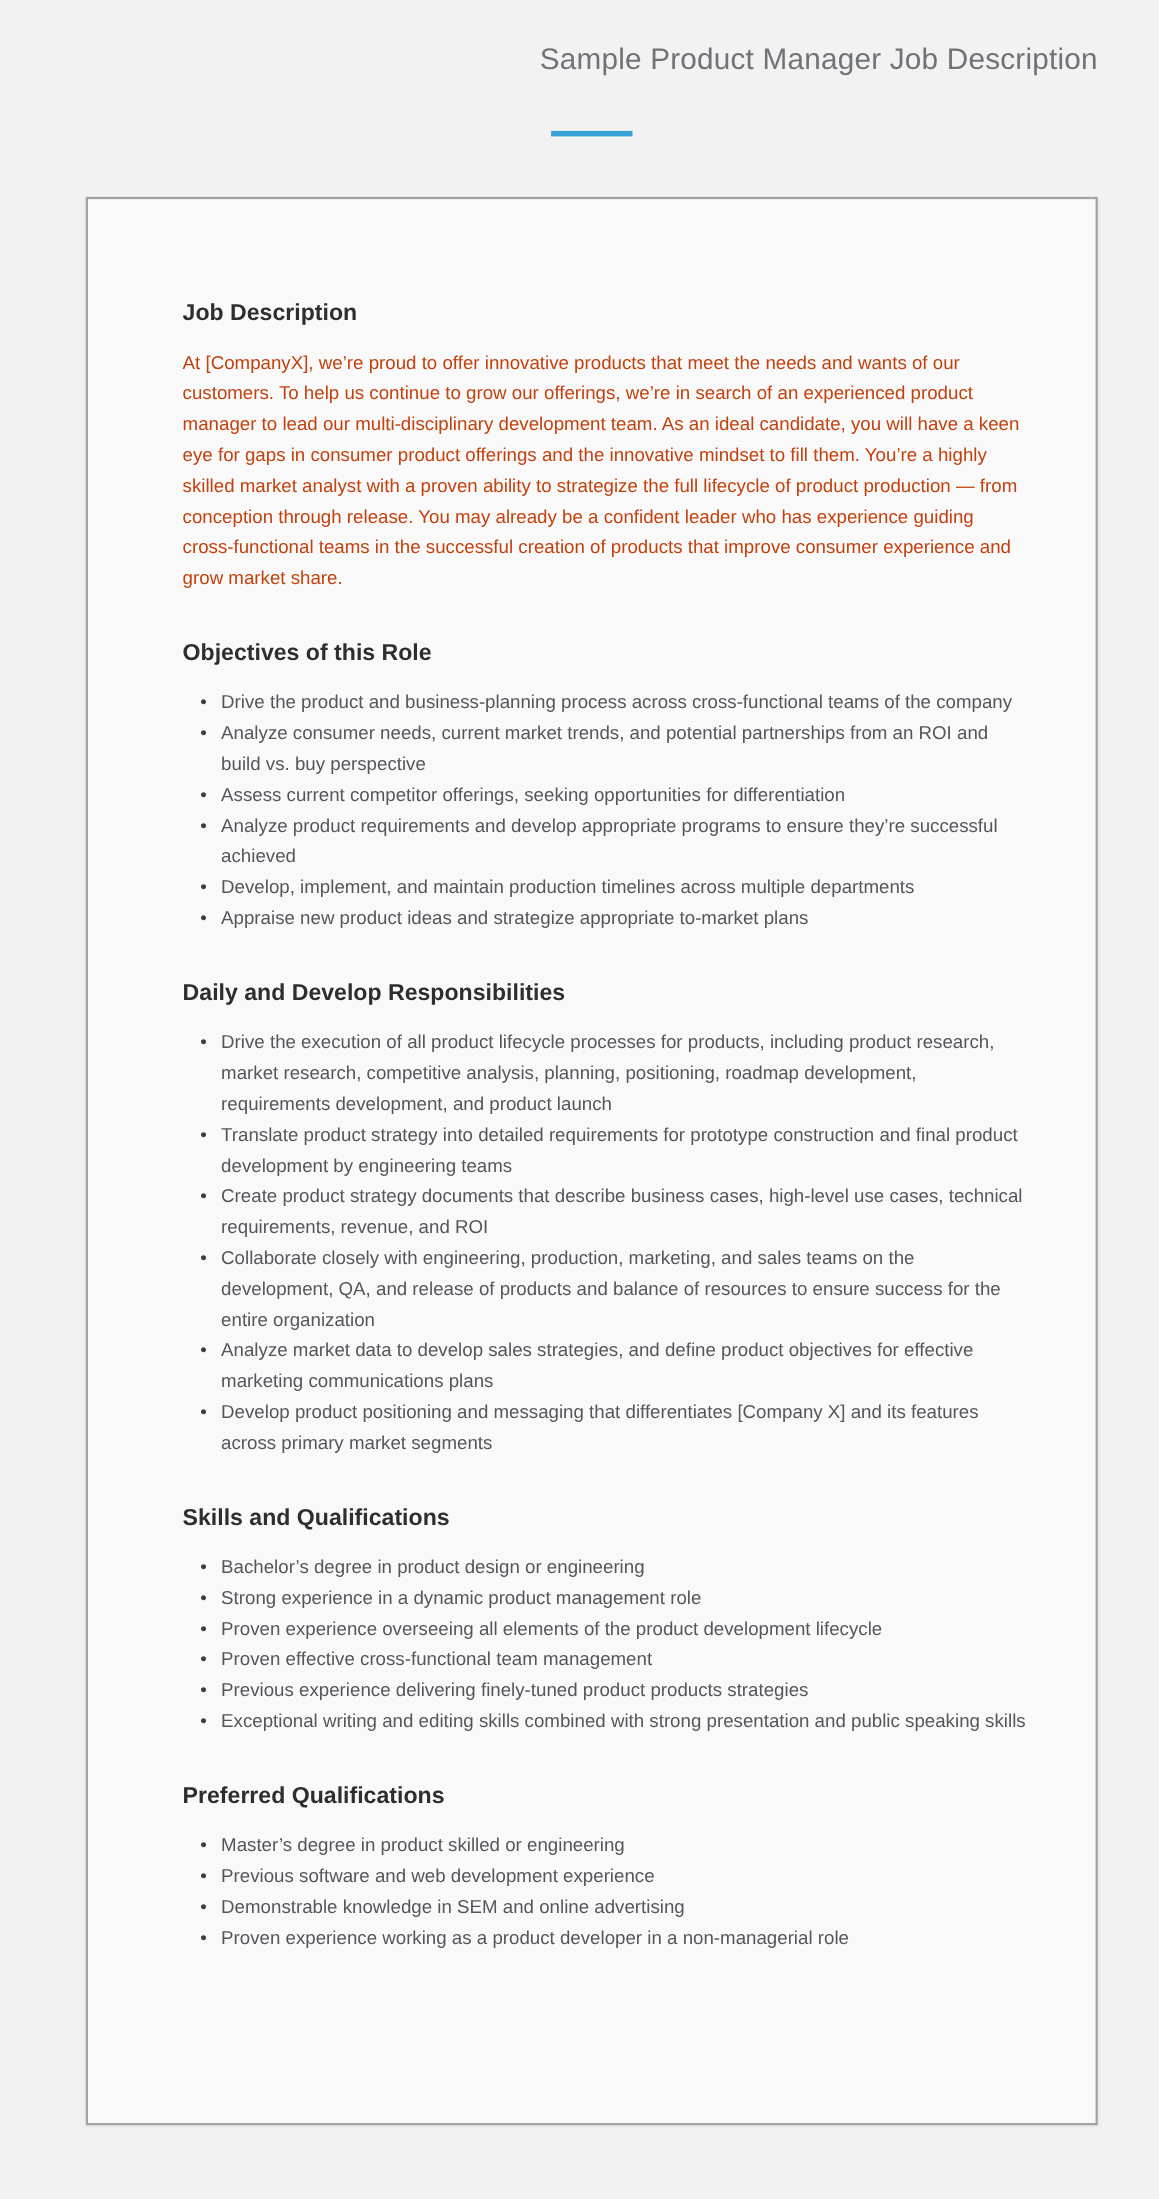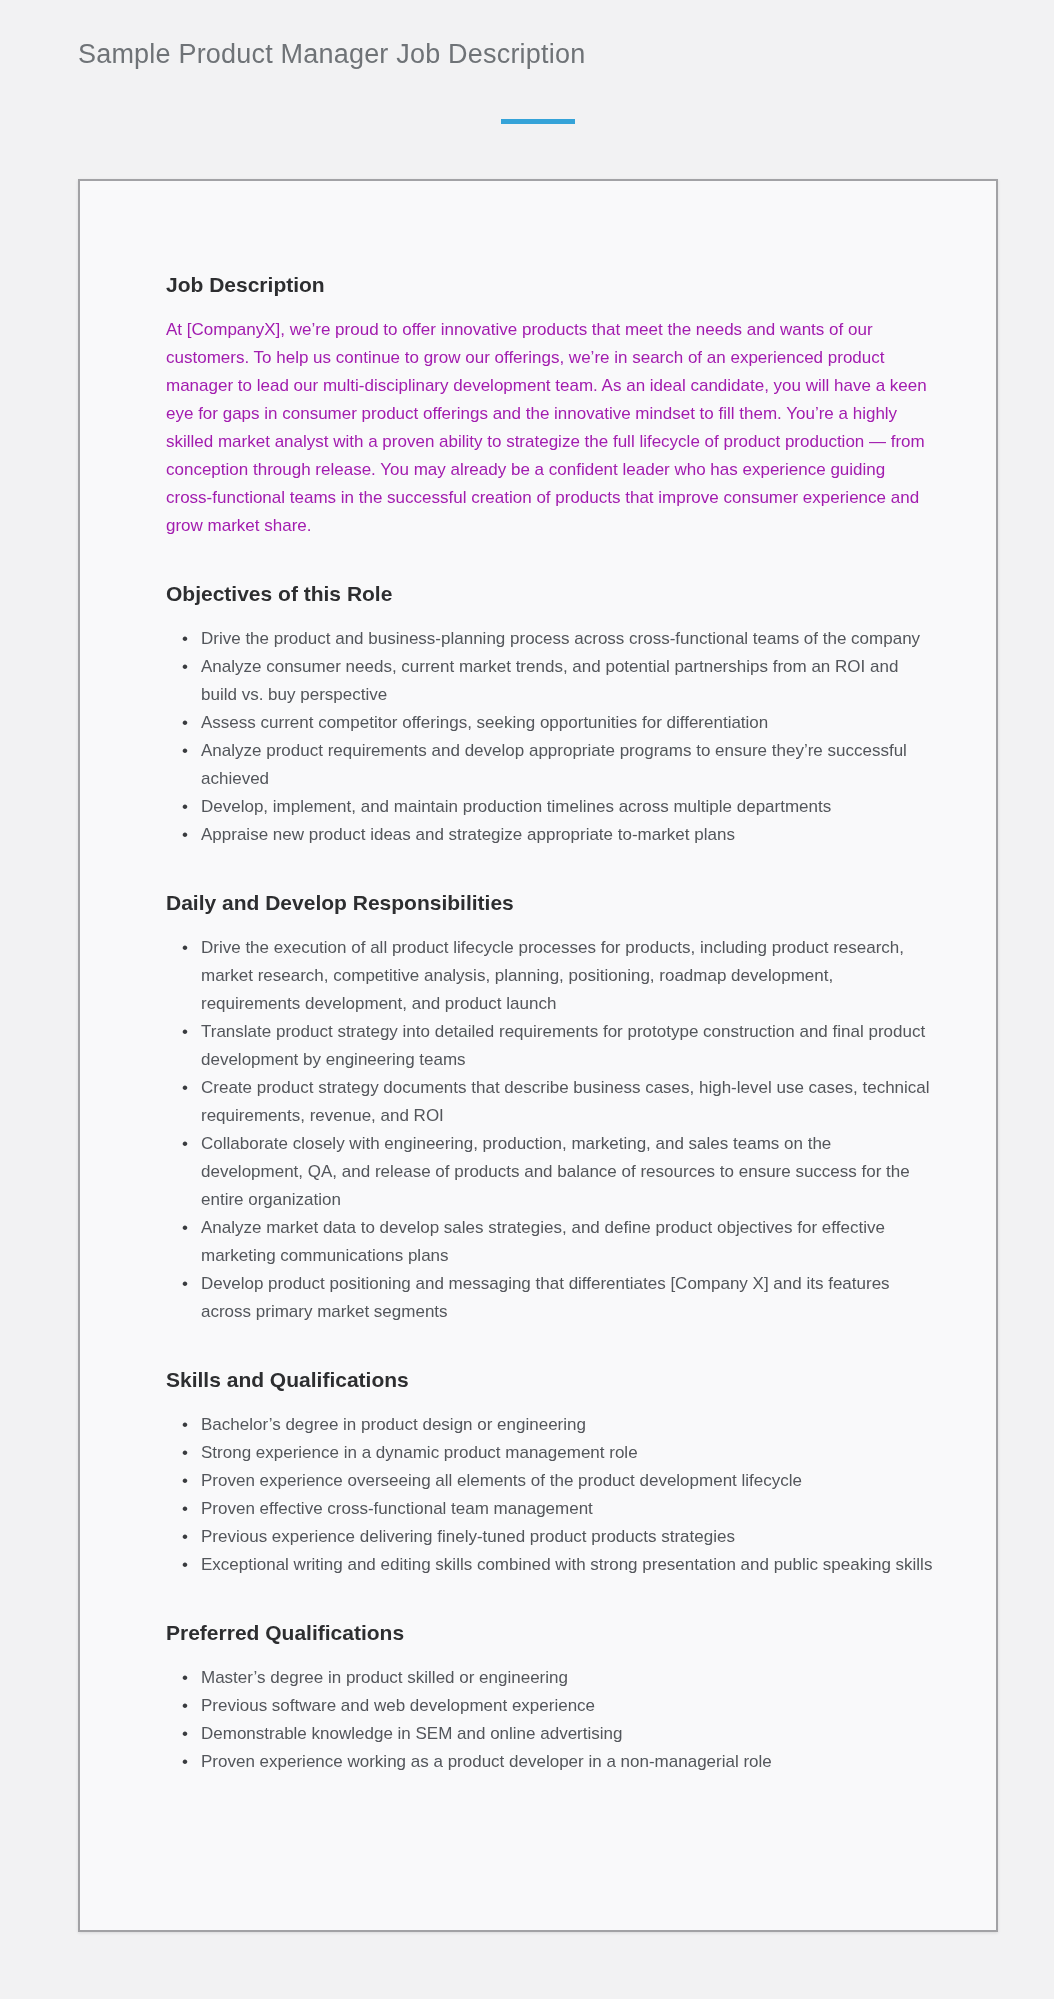--- a/index.html
+++ b/index.html
@@ -12,21 +12,21 @@
     position: relative;
     background: #f2f2f3;
     font-family: "Liberation Sans", sans-serif;
     -webkit-font-smoothing: antialiased;
   }
   .page-title {
     position: absolute;
     top: 20px;
     left: 78px;
     width: 920px;
-    text-align: left;
+    text-align: right;
     font-size: 27px;
     font-weight: 300;
     color: #6f7377;
     letter-spacing: 0.2px;
     line-height: 32px;
   }
   .title-divider {
     position: absolute;
     top: 119px;
     left: 501px;
@@ -56,21 +56,21 @@
     font-weight: 700;
     color: #2d2e30;
     margin: 40px 0 0 0;
   }
   .card section:first-child h2 {
     margin-top: 0;
   }
   .card p {
     font-size: 17px;
     line-height: 28px;
-    color: #a21caf;
+    color: #c2410c;
     margin: 17px 0 16px 0;
   }
   .card ul {
     list-style: none;
     margin: 17px 0 0 0;
     padding: 0;
     font-size: 17px;
     line-height: 28px;
     color: #53565b;
   }

